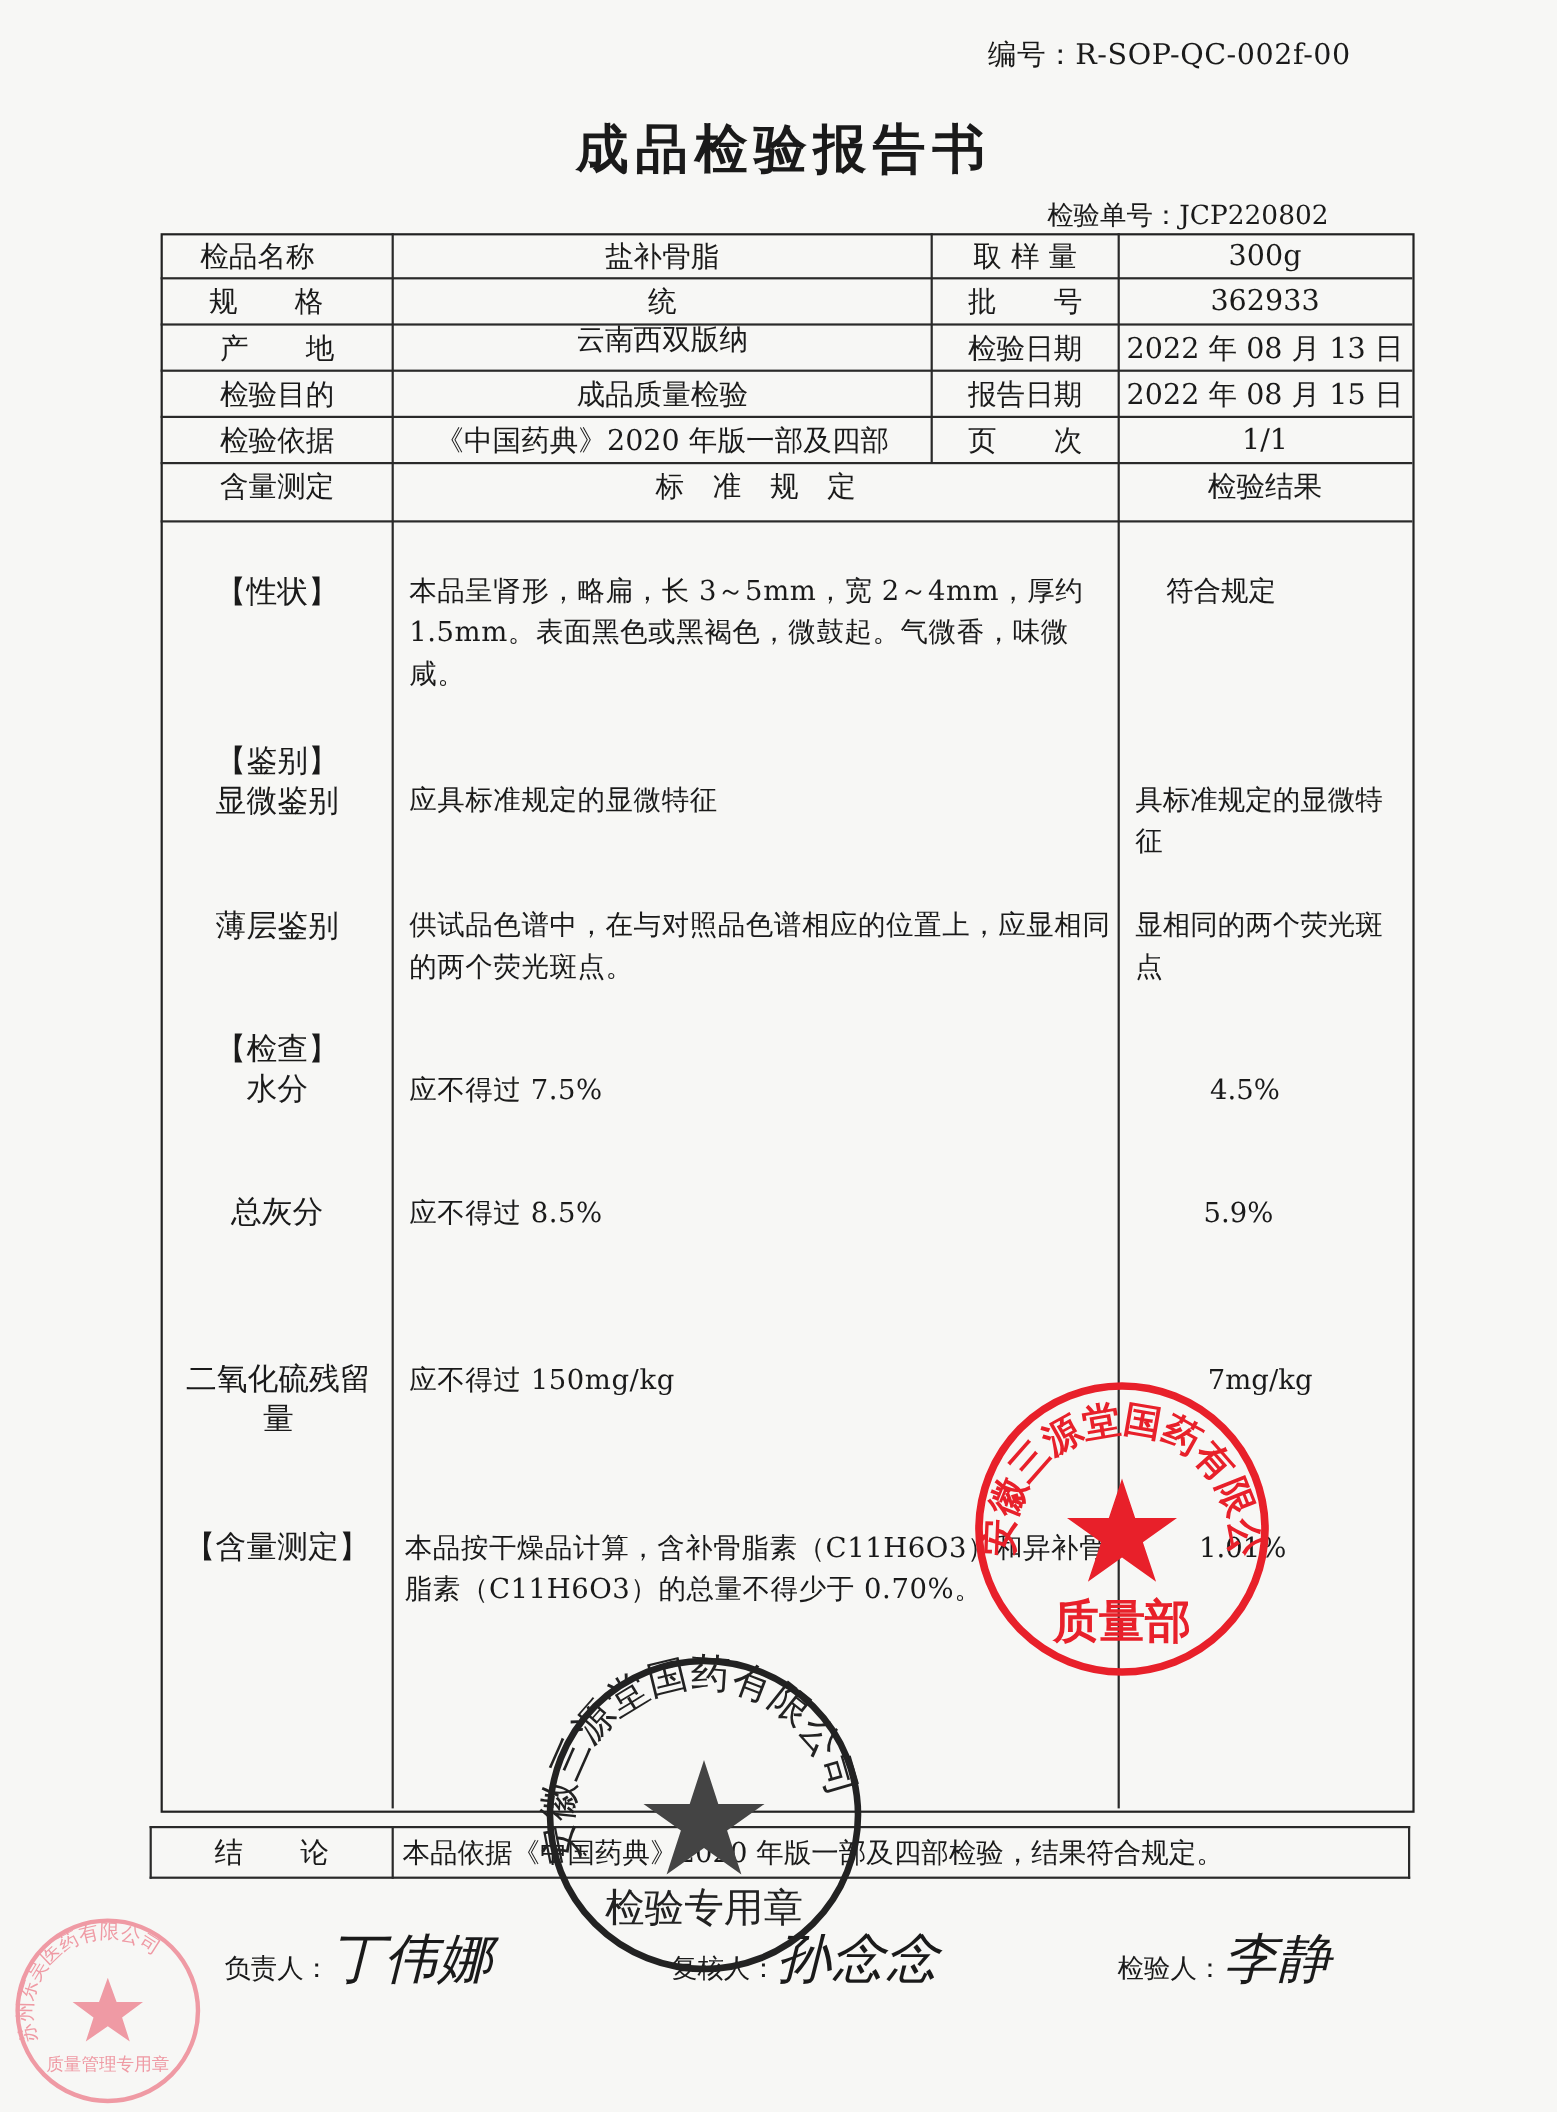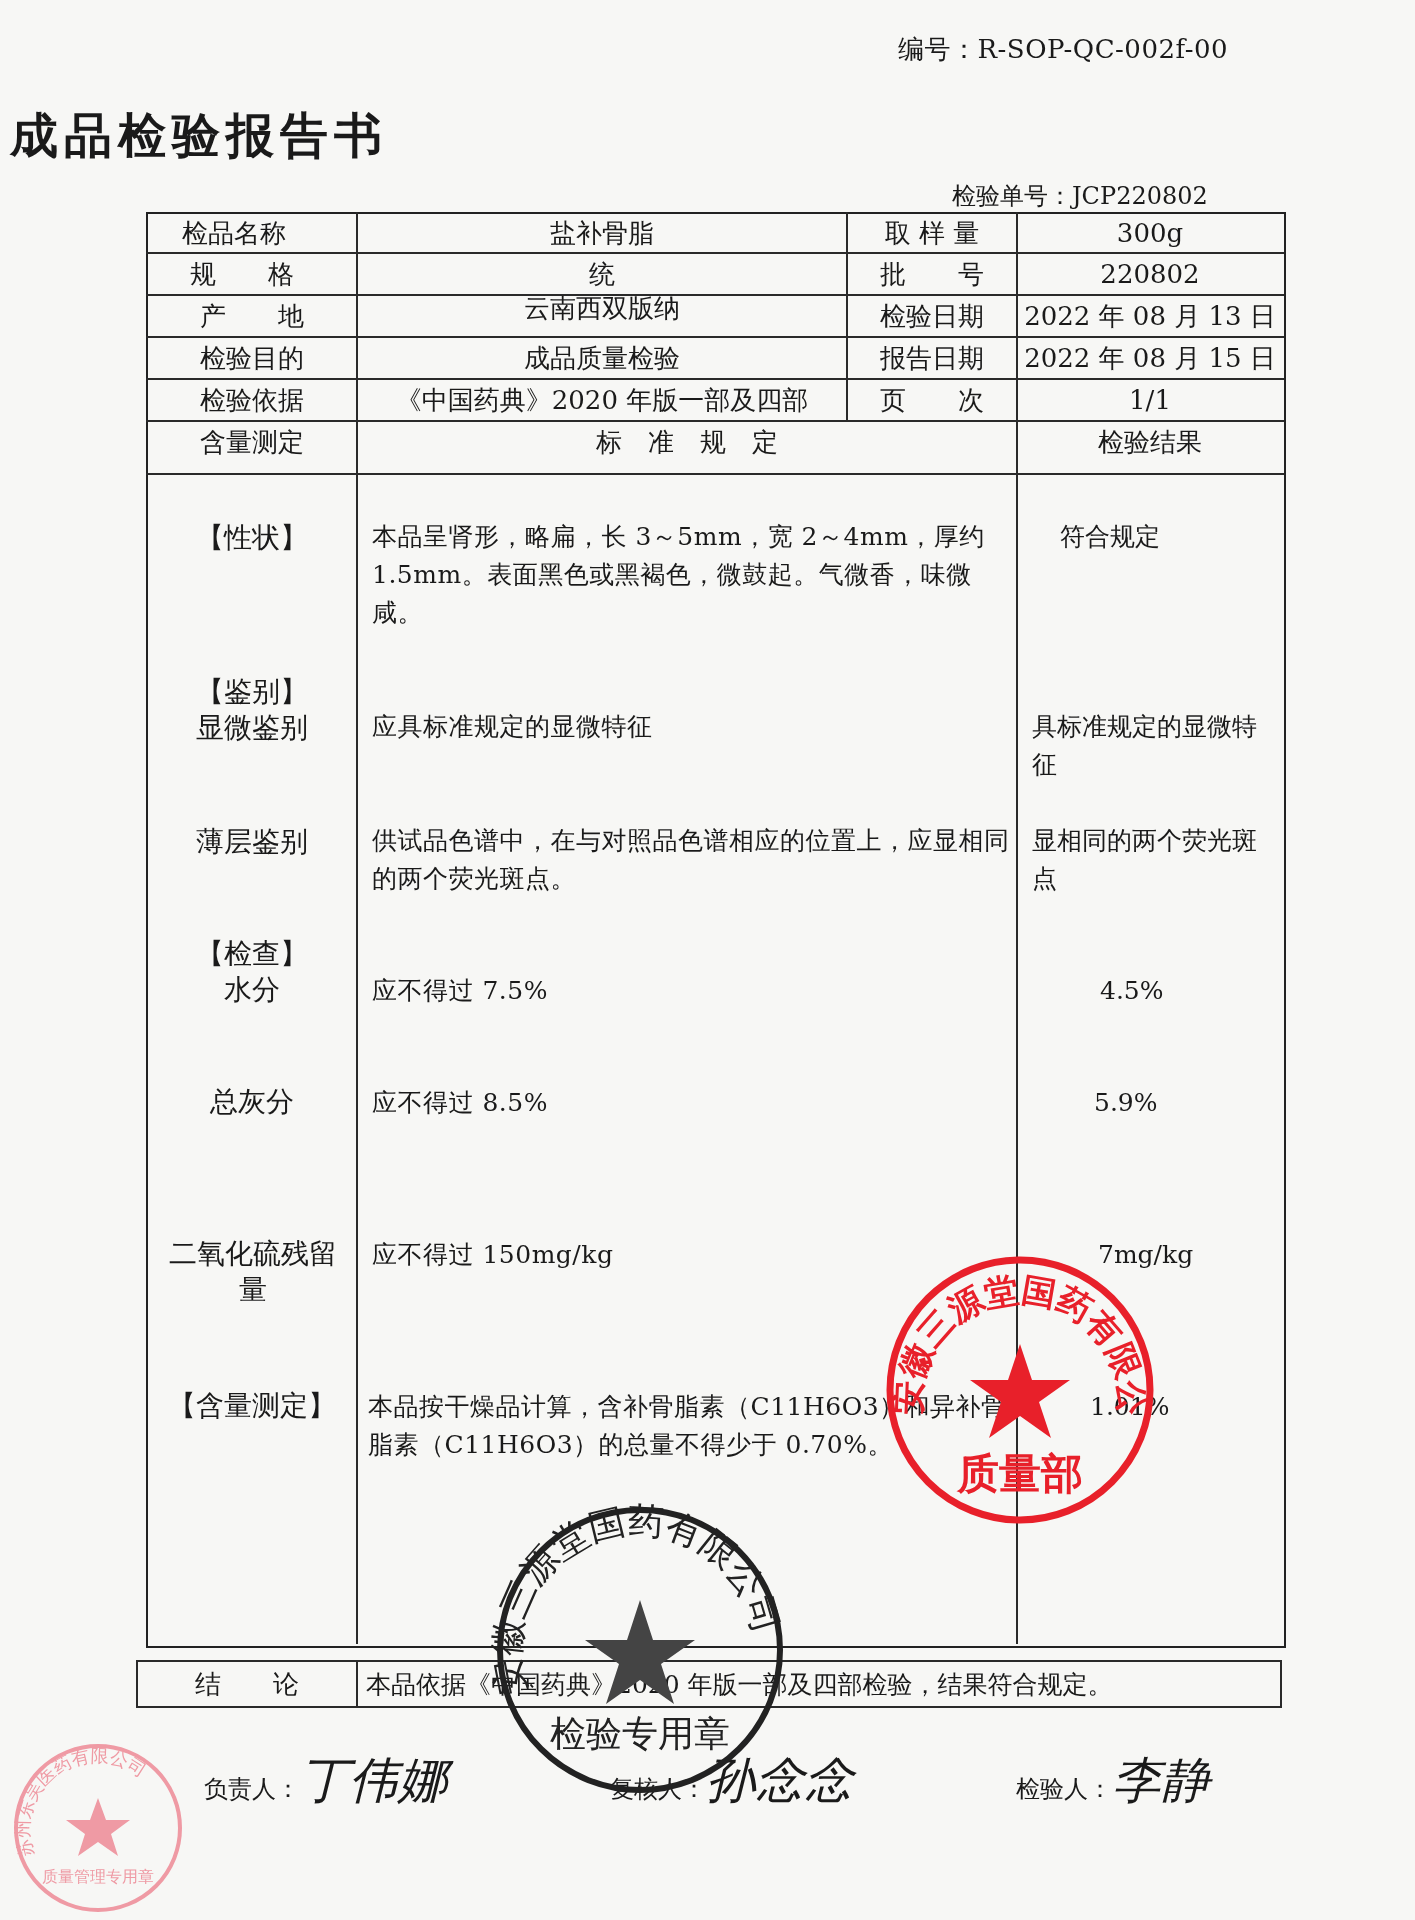--- a/index.html
+++ b/index.html
@@ -1,21 +1,21 @@
 <!DOCTYPE html>
 <html><head>
 <meta charset="utf-8">
 <style>
   html, body { margin: 0; padding: 0; }
   body {
     width: 1415px; height: 1920px; background: #f7f7f5; position: relative; overflow: hidden;
     font-family: "DejaVu Serif", "Liberation Serif", serif; color: #1a1a1a;
   }
   .code-no { position: absolute; top: 32px; left: 898px; font-size: 26px; letter-spacing: 0.5px; }
-  .title { position: absolute; top: 104px; left: 0; width: 1415px; text-align: left; font-size: 48px; font-weight: bold; letter-spacing: 6px; padding-left: 10px; box-sizing: border-box; }
+  .title { position: absolute; top: 104px; left: 0; width: 1415px; text-align: center; font-size: 48px; font-weight: bold; letter-spacing: 6px; padding-left: 10px; box-sizing: border-box; }
   .order-no { position: absolute; top: 180px; left: 952px; font-size: 24px; }
 
   .frame { position: absolute; border: 2px solid #222; }
   .hline { position: absolute; height: 2px; background: #2a2a2a; }
   .vline { position: absolute; width: 2px; background: #2a2a2a; }
 
   .cell { position: absolute; font-size: 26px; display: flex; align-items: center; }
   .cell.center { justify-content: center; }
   .spread { justify-content: space-between; padding: 0 34px; box-sizing: border-box; }
 
@@ -53,21 +53,21 @@
       <span>检品名称</span>
     </div>
   <div class="cell center" style="left:358px; top:214px; width:488px; height:38px;">盐补骨脂</div>
   <div class="cell center" style="left:848px; top:214px; width:168px; height:38px;">取 样 量</div>
   <div class="cell center" style="left:1018px; top:214px; width:264px; height:38px;text-align:right;">300g</div>
 </div>
 <div>
   <div class="cell center" style="left:148px; top:254px; width:188px; height:40px;">规　　格</div>
   <div class="cell center" style="left:358px; top:254px; width:488px; height:40px;">统</div>
   <div class="cell center" style="left:848px; top:254px; width:168px; height:40px;">批　　号</div>
-  <div class="cell center" style="left:1018px; top:254px; width:264px; height:40px;">220802</div>
+  <div class="cell center" style="left:1018px; top:254px; width:264px; height:40px;">362933</div>
 </div>
 <div>
   <div class="cell center" style="left:148px; top:296px; width:208px; height:40px;">产　　地</div>
   <div class="cell center" style="left:358px; top:296px; width:488px; height:24px;">云南西双版纳</div>
   <div class="cell center" style="left:848px; top:296px; width:168px; height:40px;">检验日期</div>
   <div class="cell center" style="left:1018px; top:296px; width:264px; height:40px;">2022 年 08 月 13 日</div>
 </div>
 <div>
   <div class="cell center" style="left:148px; top:338px; width:208px; height:40px;">检验目的</div>
   <div class="cell center" style="left:358px; top:338px; width:488px; height:40px;">成品质量检验</div>

